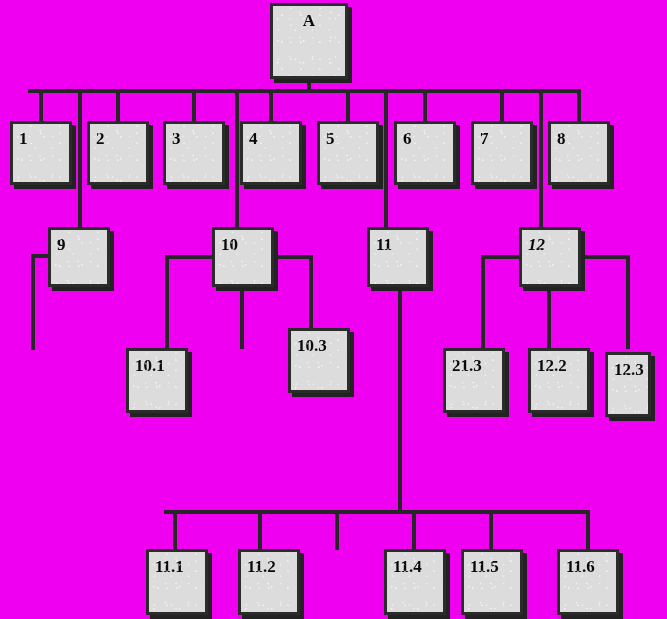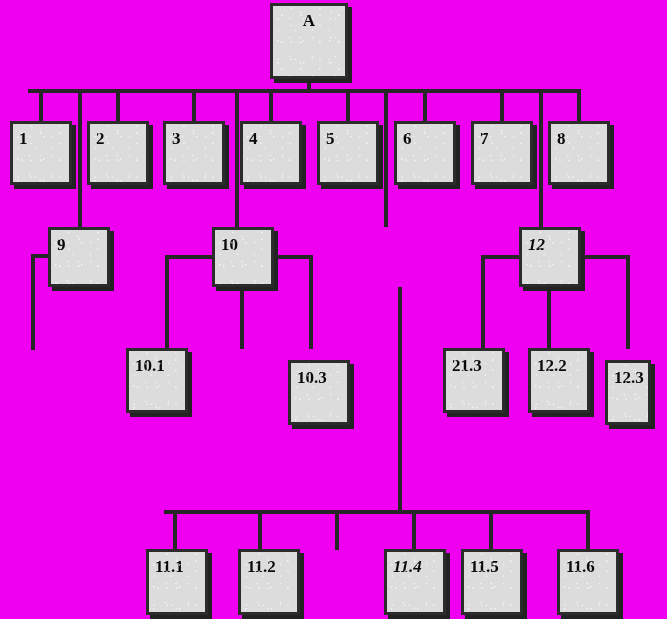--- a/index.html
+++ b/index.html
@@ -161,55 +161,59 @@
   </div>
 
   <div class="node" style="left:48px; top:227px; width:62px; height:60px;">
     <span class="speckle"></span>
     <span class="label">9</span>
   </div>
   <div class="node" style="left:212px; top:227px; width:62px; height:60px;">
     <span class="speckle"></span>
     <span class="label">10</span>
   </div>
+  <div class="node" style="left:367px; top:227px; width:62px; height:60px;">
+    <span class="speckle"></span>
+    <span class="label">11</span>
+  </div>
   <div class="node" style="left:519px; top:227px; width:62px; height:60px;font-style:italic;">
     <span class="speckle"></span>
     <span class="label">12</span>
   </div>
 
   <div class="node" style="left:126px; top:348px; width:62px; height:65px;">
     <span class="speckle"></span>
     <span class="label">10.1</span>
   </div>
-  <div class="node" style="left:288px; top:360px; width:62px; height:65px;">
+  <div class="node" style="left:288px; top:328px; width:62px; height:65px;">
     <span class="speckle"></span>
     <span class="label">10.3</span>
   </div>
   <div class="node" style="left:443px; top:348px; width:62px; height:65px;">
     <span class="speckle"></span>
     <span class="label">21.3</span>
   </div>
   <div class="node" style="left:528px; top:348px; width:62px; height:65px;">
     <span class="speckle"></span>
     <span class="label">12.2</span>
   </div>
-  <div class="node" style="left:605px; top:360px; width:46px; height:65px;">
+  <div class="node" style="left:605px; top:352px; width:46px; height:65px;">
     <span class="speckle"></span>
     <span class="label">12.3</span>
   </div>
 
   <div class="node" style="left:146px; top:549px; width:62px; height:66px;">
     <span class="speckle"></span>
     <span class="label">11.1</span>
   </div>
   <div class="node" style="left:238px; top:549px; width:62px; height:66px;">
     <span class="speckle"></span>
     <span class="label">11.2</span>
   </div>
-  <div class="node" style="left:384px; top:549px; width:62px; height:66px;font-style:italic;">
+  <div class="node" style="left:384px; top:549px; width:62px; height:66px;">
     <span class="speckle"></span>
     <span class="label">11.4</span>
   </div>
   <div class="node" style="left:461px; top:549px; width:62px; height:66px;">
     <span class="speckle"></span>
     <span class="label">11.5</span>
   </div>
   <div class="node" style="left:557px; top:549px; width:62px; height:66px;">
     <span class="speckle"></span>
     <span class="label">11.6</span>

